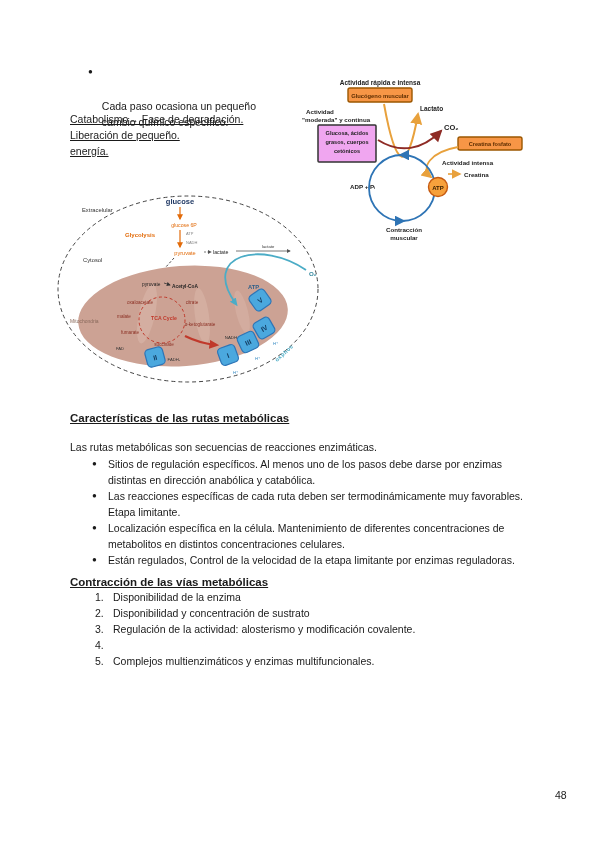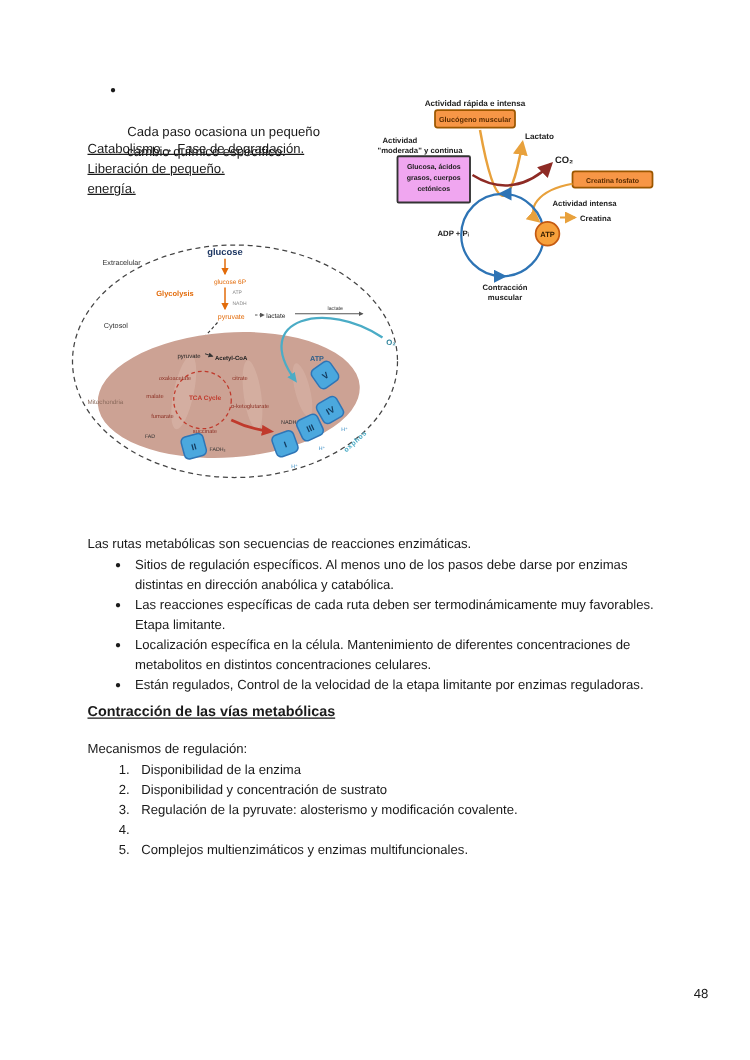--- a/index.html
+++ b/index.html
@@ -193,20 +193,21 @@
 
     <text x="196" y="99" font-size="5.8" font-weight="bold" fill="#2E5F8A">ATP</text>
 
     <path d="M254,80 C210,50 148,64 184,114" fill="none" stroke="#4BACC6" stroke-width="1.8" marker-end="url(#cBu)"></path>
     <text x="257" y="86" font-size="6.2" font-weight="bold" fill="#31859C">O₂</text>
 
     <text x="225" y="172" font-size="5.5" font-weight="bold" fill="#4BACC6" letter-spacing="0.5" transform="rotate(-42 225 172)">oxphos</text>
   </svg>
 
   <div class="content">
+    <h2 class="heading">Características de las rutas metabólicas</h2>
     <p class="lead">Las rutas metabólicas son secuencias de reacciones enzimáticas.</p>
     <ul class="bullets">
       <li>
         <span class="dot">●</span>
         <span class="txt">Sitios de regulación específicos. Al menos uno de los pasos debe darse por enzimas distintas en dirección anabólica y catabólica.</span>
       </li>
       <li>
         <span class="dot">●</span>
         <span class="txt">Las reacciones específicas de cada ruta deben ser termodinámicamente muy favorables. Etapa limitante.</span>
       </li>
@@ -214,33 +215,32 @@
         <span class="dot">●</span>
         <span class="txt">Localización específica en la célula. Mantenimiento de diferentes concentraciones de metabolitos en distintos concentraciones celulares.</span>
       </li>
       <li>
         <span class="dot">●</span>
         <span class="txt">Están regulados, Control de la velocidad de la etapa limitante por enzimas reguladoras.</span>
       </li>
     </ul>
 
     <h2 class="heading heading2">Contracción de las vías metabólicas</h2>
-    <p class="lead">Mecanismos de regulación:</p>
     <ol class="numbers">
       <li>
         <span class="num">1.</span>
         <span class="txt">Disponibilidad de la enzima</span>
       </li>
       <li>
         <span class="num">2.</span>
         <span class="txt">Disponibilidad y concentración de sustrato</span>
       </li>
       <li>
         <span class="num">3.</span>
-        <span class="txt">Regulación de la pyruvate: alosterismo y modificación covalente.</span>
+        <span class="txt">Regulación de la actividad: alosterismo y modificación covalente.</span>
       </li>
       <li>
         <span class="num">4.</span>
       </li>
       <li>
         <span class="num">5.</span>
         <span class="txt">Complejos multienzimáticos y enzimas multifuncionales.</span>
       </li>
     </ol>
   </div>

